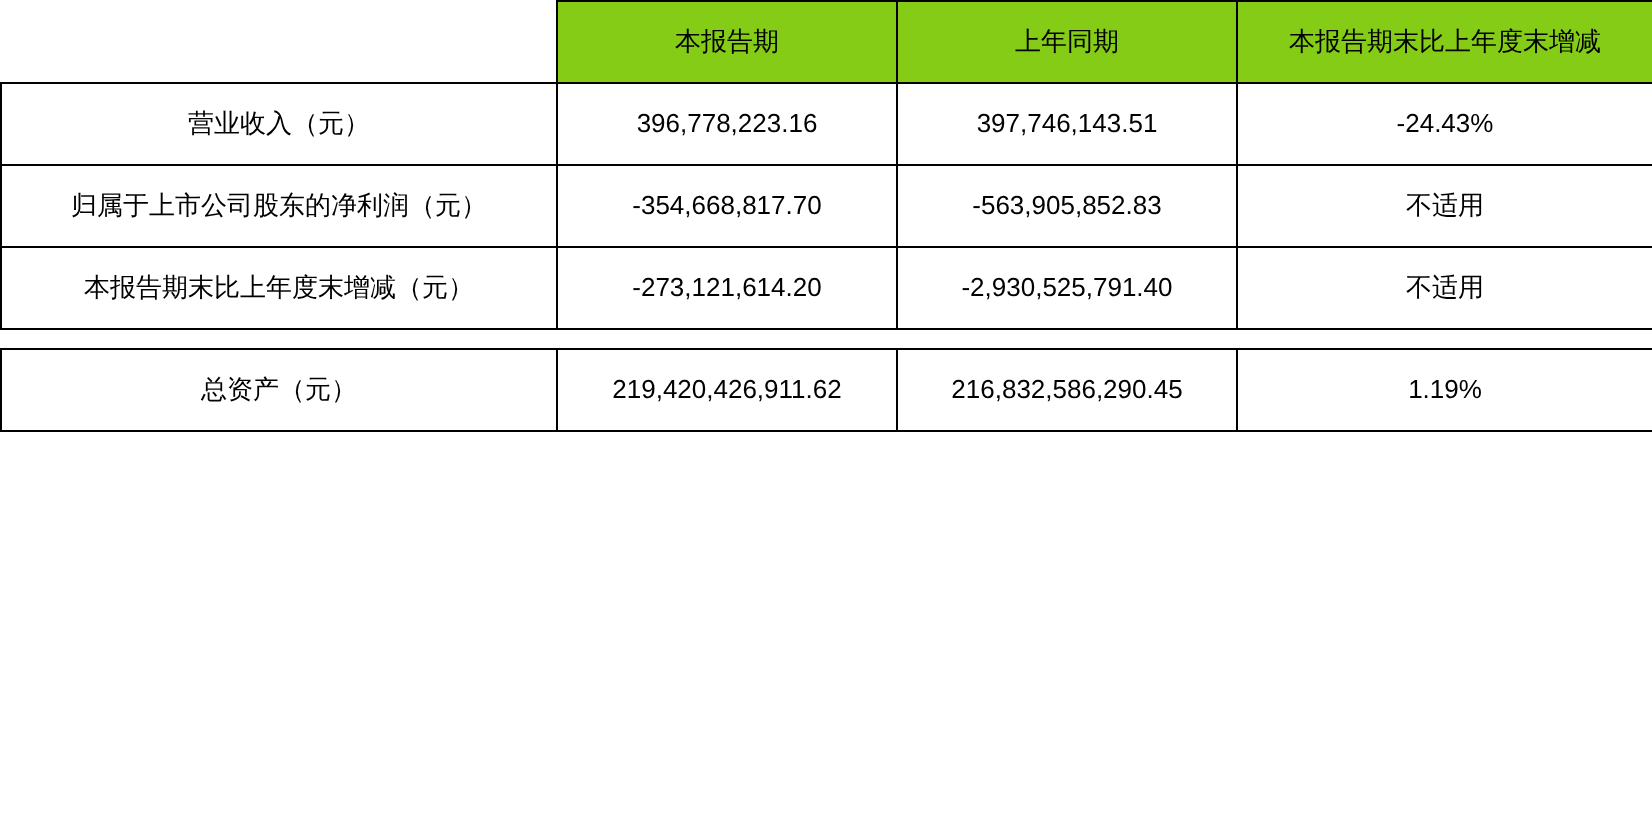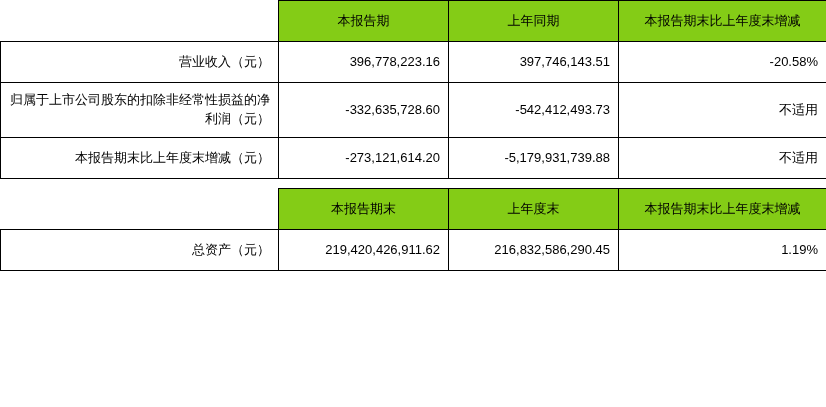--- a/index.html
+++ b/index.html
@@ -42,24 +42,24 @@
     text-align: center;
     font-weight: normal;
   }
   td.hdr.blank {
     border-left: none;
     border-top: none;
     border-bottom: none;
     background: #ffffff;
   }
   td.label {
-    text-align: right;
+    text-align: center;
   }
   td.num {
-    text-align: right;
+    text-align: center;
     margin-left: 39px;
   }
   tr.spacer td {
     border: none;
     height: 9px;
     padding: 0;
     background: #ffffff;
   }
   .tall { height: 44px; }
   .reg { height: 30px; }
@@ -82,51 +82,45 @@
         <td class="hdr blank reg"></td>
         <td class="hdr reg">本报告期</td>
         <td class="hdr reg">上年同期</td>
         <td class="hdr reg">本报告期末比上年度末增减</td>
       </tr>
 
       <tr>
         <td class="label reg">营业收入（元）</td>
         <td class="num reg">396,778,223.16</td>
         <td class="num reg">397,746,143.51</td>
-        <td class="num reg">-20.58%</td>
+        <td class="num reg">-24.43%</td>
+      </tr>
+
+      <tr>
+        <td class="label reg">归属于上市公司股东的净利润（元）</td>
+        <td class="num reg">-354,668,817.70</td>
+        <td class="num reg">-563,905,852.83</td>
+        <td class="num reg">不适用</td>
       </tr>
 
 
       <tr>
-        <td class="label tall">归属于上市公司股东的扣除非经常性损益的净利润（元）</td>
-        <td class="num tall">-332,635,728.60</td>
-        <td class="num tall">-542,412,493.73</td>
-        <td class="num tall">不适用</td>
-      </tr>
-
-      <tr>
         <td class="label reg">本报告期末比上年度末增减（元）</td>
         <td class="num reg">-273,121,614.20</td>
-        <td class="num reg">-5,179,931,739.88</td>
+        <td class="num reg">-2,930,525,791.40</td>
         <td class="num reg">不适用</td>
       </tr>
 
 
 
 
       <tr class="spacer">
         <td colspan="4"></td>
       </tr>
 
-      <tr>
-        <td class="hdr blank reg"></td>
-        <td class="hdr reg">本报告期末</td>
-        <td class="hdr reg">上年度末</td>
-        <td class="hdr reg">本报告期末比上年度末增减</td>
-      </tr>
 
       <tr>
         <td class="label reg">总资产（元）</td>
         <td class="num reg">219,420,426,911.62</td>
         <td class="num reg">216,832,586,290.45</td>
         <td class="num reg">1.19%</td>
       </tr>
 
     </tbody>
   </table>

